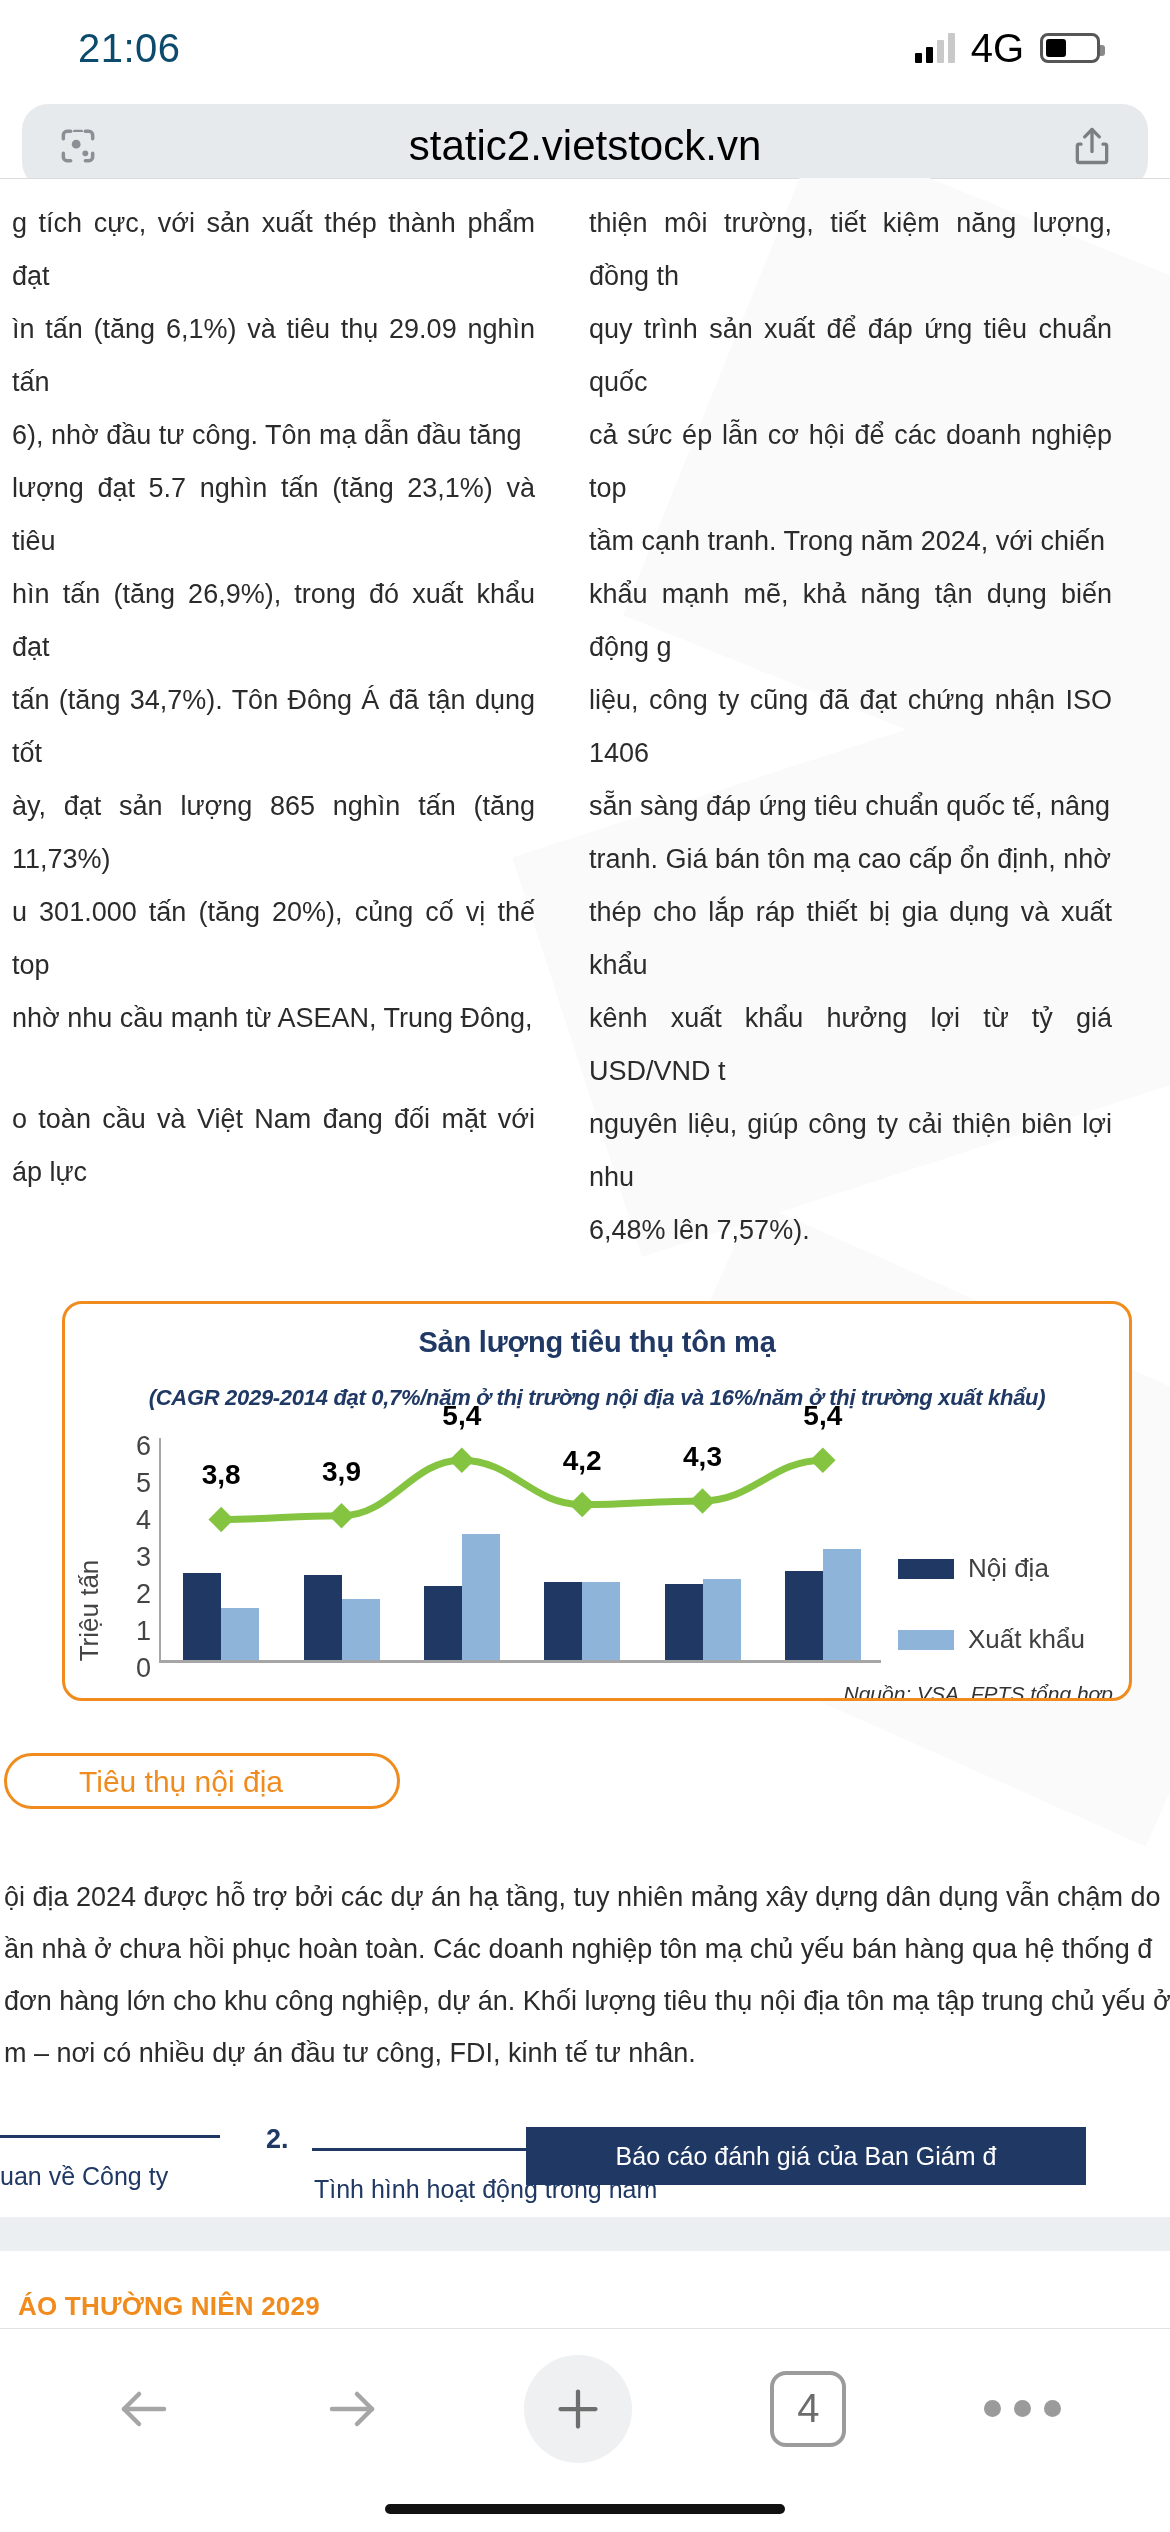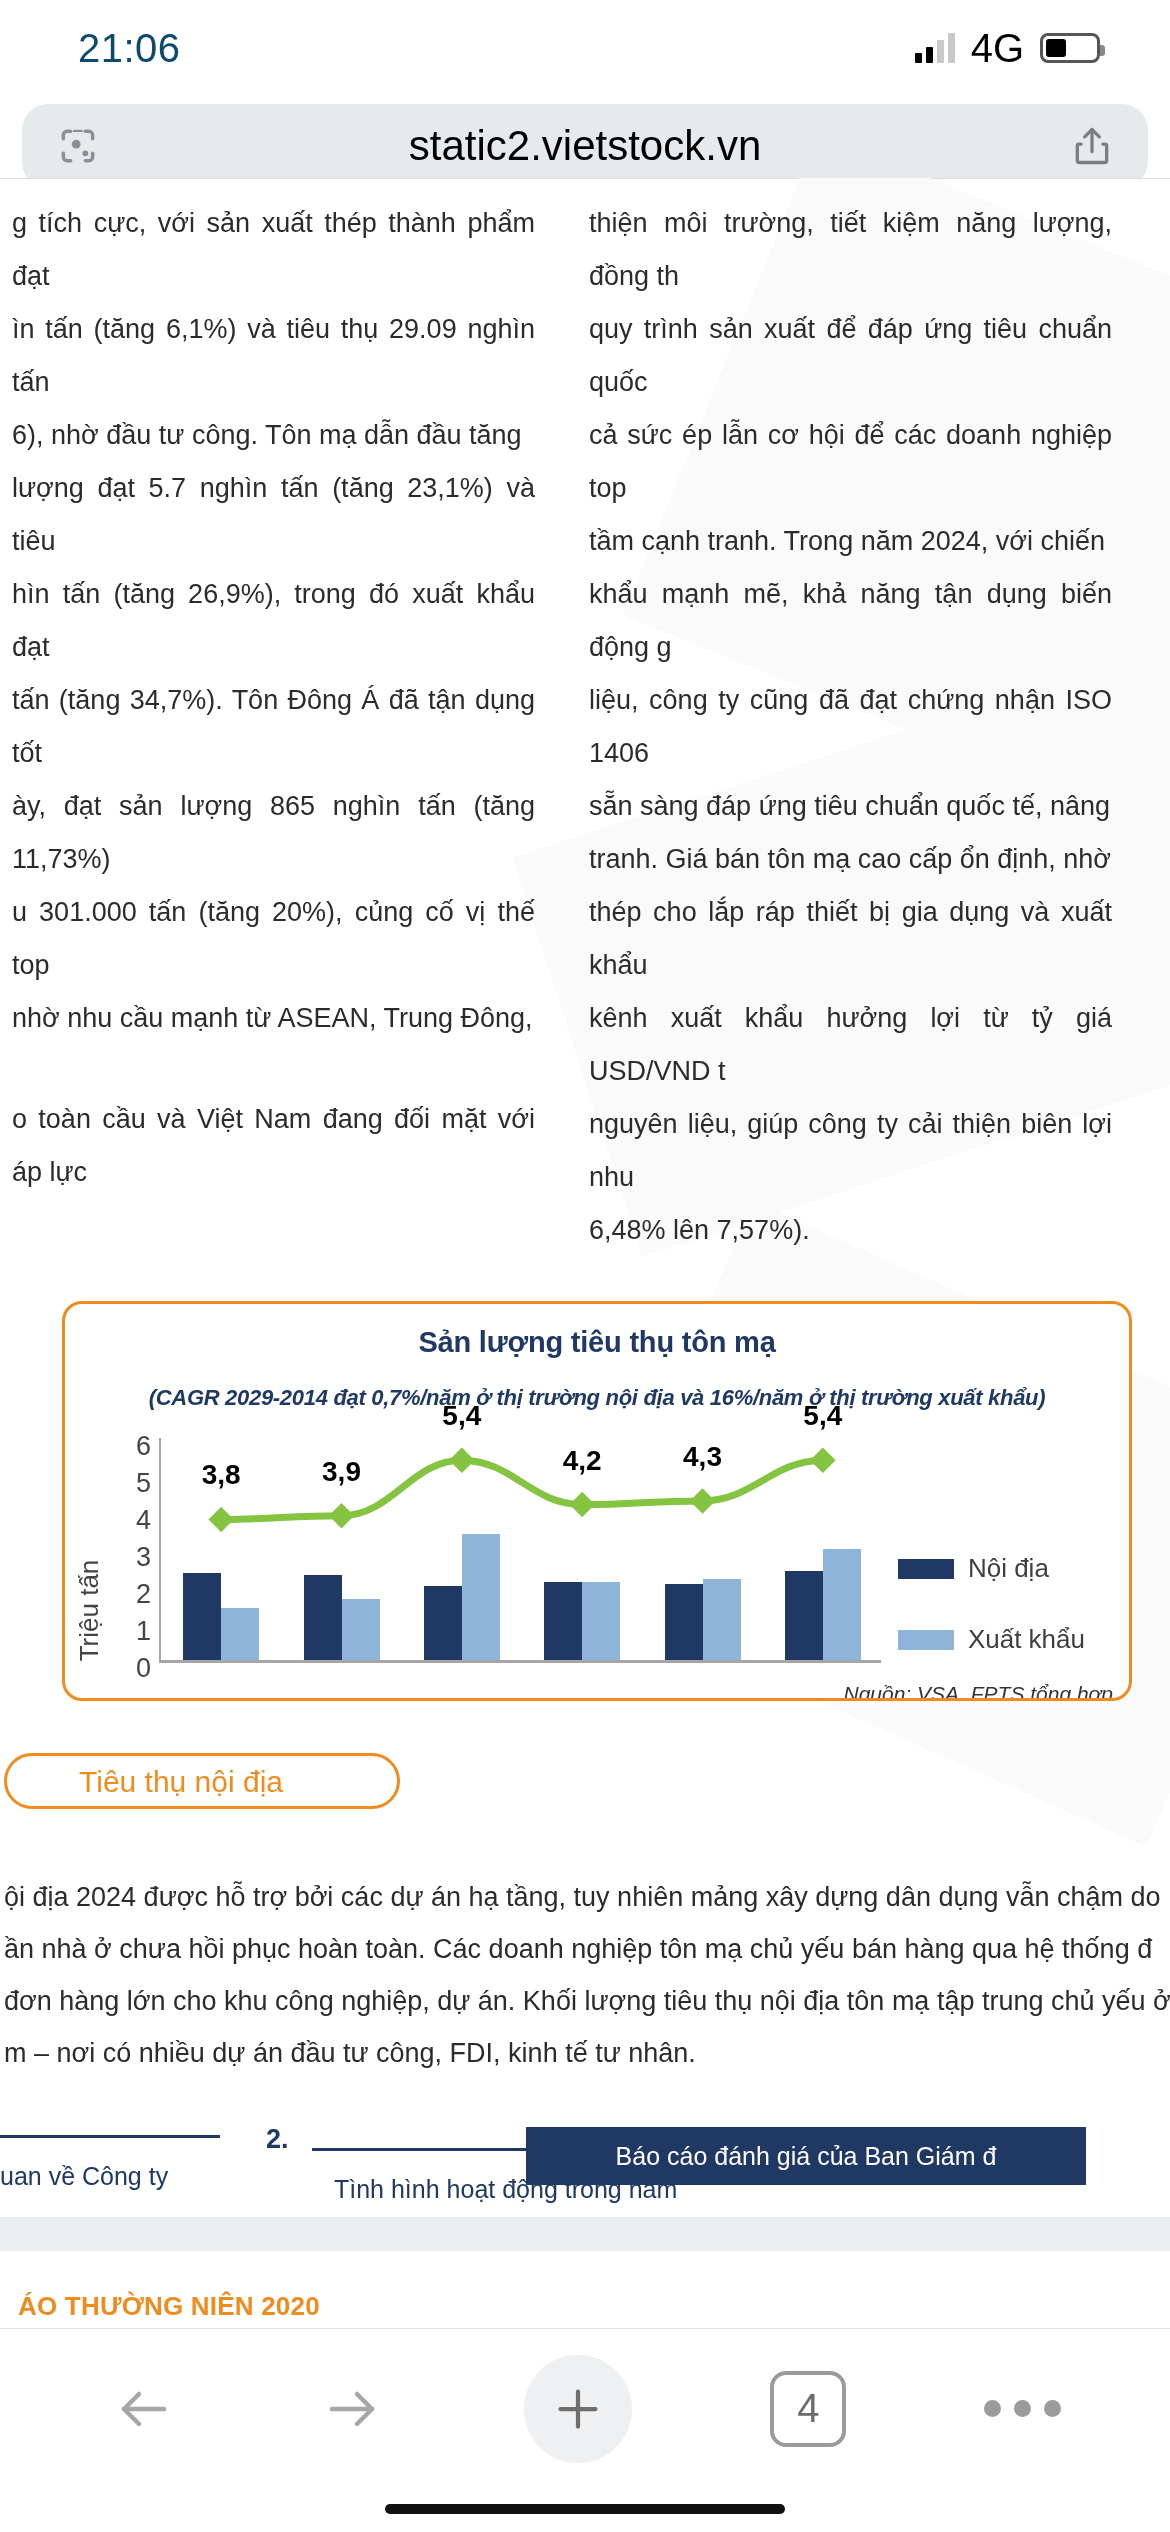--- a/index.html
+++ b/index.html
@@ -384,35 +384,35 @@
     </div>
 
     <div class="footer-nav">
       <div class="fn-item" style="left:-58px;width:250px;">
         <div class="fn-rule" style="width:220px;margin-top:22px;"></div>
         <div class="fn-label">uan về Công ty</div>
       </div>
       <div class="fn-item" style="left:208px;width:420px;">
         <div class="fn-num">2.</div>
         <div class="fn-rule" style="width:390px;margin-top:-18px;margin-left:46px;"></div>
-        <div class="fn-label" style="margin-left:68px;">Tình hình hoạt động trong năm</div>
+        <div class="fn-label" style="margin-left:48px;">Tình hình hoạt động trong năm</div>
       </div>
       <div class="fn-item" style="left:642px;">
         <div class="fn-num">3.</div>
       </div>
       <div class="fn-active">
         <span>Báo cáo đánh giá của Ban Giám đ</span>
       </div>
     </div>
   </div>
 
   <div class="gapbar" style="margin-top:34px;"></div>
 
   <div class="page2" style="padding-left:58px;padding-right:58px;">
-    <div class="p2-head">ÁO THƯỜNG NIÊN 2020</div>
+    <div class="p2-head">ÁO THƯỜNG NIÊN 2029</div>
     <div class="p2-rule"></div>
     <div class="p2-h1">I GIÁ KẾT QUẢ HOẠT ĐỘNG SẢN XUẤT KINH DOA</div>
 
   </div>
 </div>
 
 <div class="toolbar">
   <span class="tb-btn">
     <svg width="70" height="60" viewBox="0 0 24 24" fill="none" stroke="#a6a6a6" stroke-width="1.8" stroke-linecap="round" stroke-linejoin="round">
       <path d="M20 12H4"></path>

